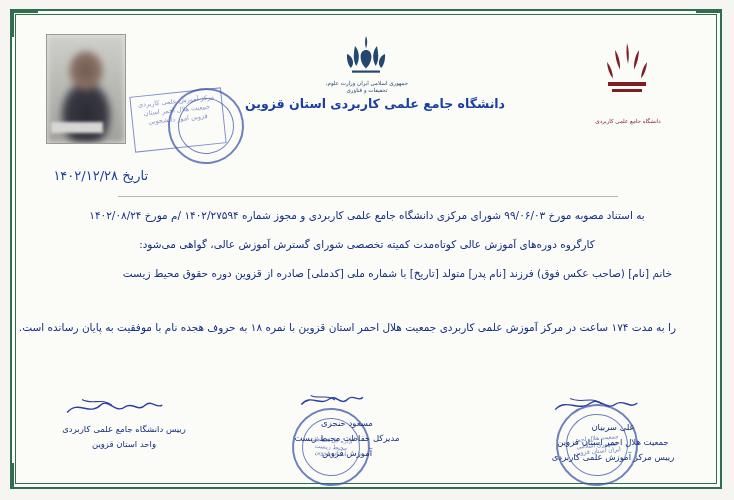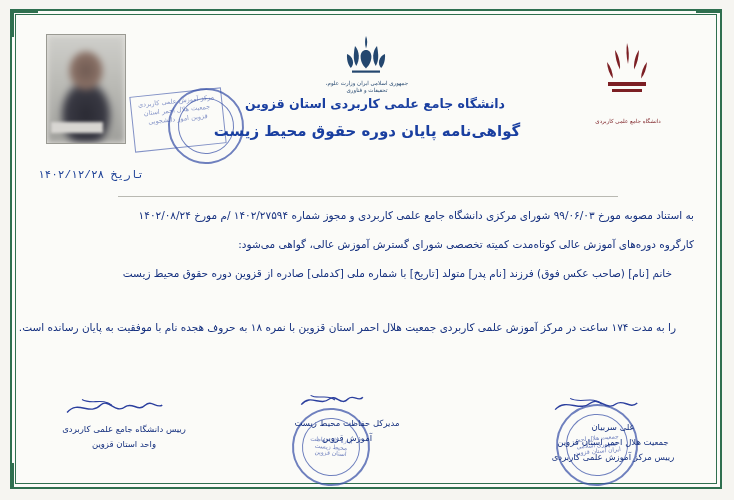--- a/index.html
+++ b/index.html
@@ -185,24 +185,23 @@
     top: 122px;
     text-align: center;
     font-size: 15px;
     color: #1a3fa0;
     font-weight: bold;
   }
   .photo-date {
     position: absolute;
     left: 38px; top: 168px;
     width: 110px;
-    text-align: left;
-    font-size: 11px;
+    text-align: right;
+    font-size: 13px;
     color: #1b3f96;
-    font-family: Liberation Mono, monospace;
   }
 
   
   .rule {
     position: absolute;
     left: 118px;
     top: 196px;
     width: 500px;
     height: 1px;
     background: #b9b9b2;
@@ -211,20 +210,21 @@
   
   .body {
     position: absolute;
     left: 40px;
     top: 206px;
     width: 654px;
     color: #15307f;
   }
   .line {
     direction: rtl;
+    text-align: center;
     font-size: 10.5px;
     line-height: 1.9;
     margin: 0 0 9px 0;
     white-space: nowrap;
   }
   .line.indent { text-align: right; padding-right: 22px; }
   .line.justify { text-align: center; padding-right: 18px; margin-top: 34px; }
 
   
   .sig {
@@ -300,21 +300,20 @@
         <path d="M47 22c-.4 6.6-2.6 12.6-6 16.6.2-6.4 2.4-12.4 6-16.6z"></path>
         <path d="M8 42h38v4H8z"></path>
         <path d="M12 49h30v3H12z"></path>
       </g>
     </svg>
   </div>
   <div class="emblem-uni-caption">دانشگاه جامع
 علمی کاربردی</div>
 
   <div class="org-title">دانشگاه جامع علمی کاربردی استان قزوین</div>
-  <div class="doc-title">گواهی‌نامه پایان دوره حقوق محیط زیست</div>
 
   <div class="rule"></div>
 
   <div class="body">
     <p class="line">به استناد مصوبه مورخ ۹۹/۰۶/۰۳ شورای مرکزی دانشگاه جامع علمی کاربردی و مجوز شماره ۱۴۰۲/۲۷۵۹۴ /م مورخ ۱۴۰۲/۰۸/۲۴</p>
     <p class="line">کارگروه دوره‌های آموزش عالی کوتاه‌مدت کمیته تخصصی شورای گسترش آموزش عالی، گواهی می‌شود:</p>
     <p class="line indent">خانم [نام] (صاحب عکس فوق) فرزند [نام پدر] متولد [تاریخ] با شماره ملی [کدملی] صادره از قزوین دوره حقوق محیط زیست</p>
     <p class="line justify">را به مدت ۱۷۴ ساعت در مرکز آموزش علمی کاربردی جمعیت هلال احمر استان قزوین با نمره ۱۸ به حروف هجده نام با موفقیت به پایان رسانده است.</p>
   </div>
 
@@ -338,20 +337,21 @@
     <div class="sig-role">واحد استان قزوین</div>
   </div>
 
   <div class="sig sig-mid">
     <div class="scribble">
       <svg viewBox="0 0 130 30" width="130" height="28" aria-hidden="true">
         <path d="M16 20c10-12 20 2 30-6 7-6 13 8 20 0 6-6 11 4 16-2" fill="none" stroke="currentColor" stroke-width="1.5"></path>
         <path d="M26 10c8 5 18-2 26 5" fill="none" stroke="currentColor" stroke-width="1.1"></path>
       </svg>
     </div>
+    <div class="sig-name">مسعود خنجری</div>
     <div class="sig-role">مدیرکل حفاظت محیط زیست</div>
     <div class="sig-role">آموزش قزوین</div>
   </div>
 
   <div class="sig sig-right">
     <div class="scribble">
       <svg viewBox="0 0 160 30" width="160" height="28" aria-hidden="true">
         <path d="M18 21c12-13 26 3 38-7 9-7 17 9 27 1 8-6 15 6 23-1" fill="none" stroke="currentColor" stroke-width="1.5"></path>
         <path d="M34 9c11 6 24-3 34 6" fill="none" stroke="currentColor" stroke-width="1.1"></path>
       </svg>

